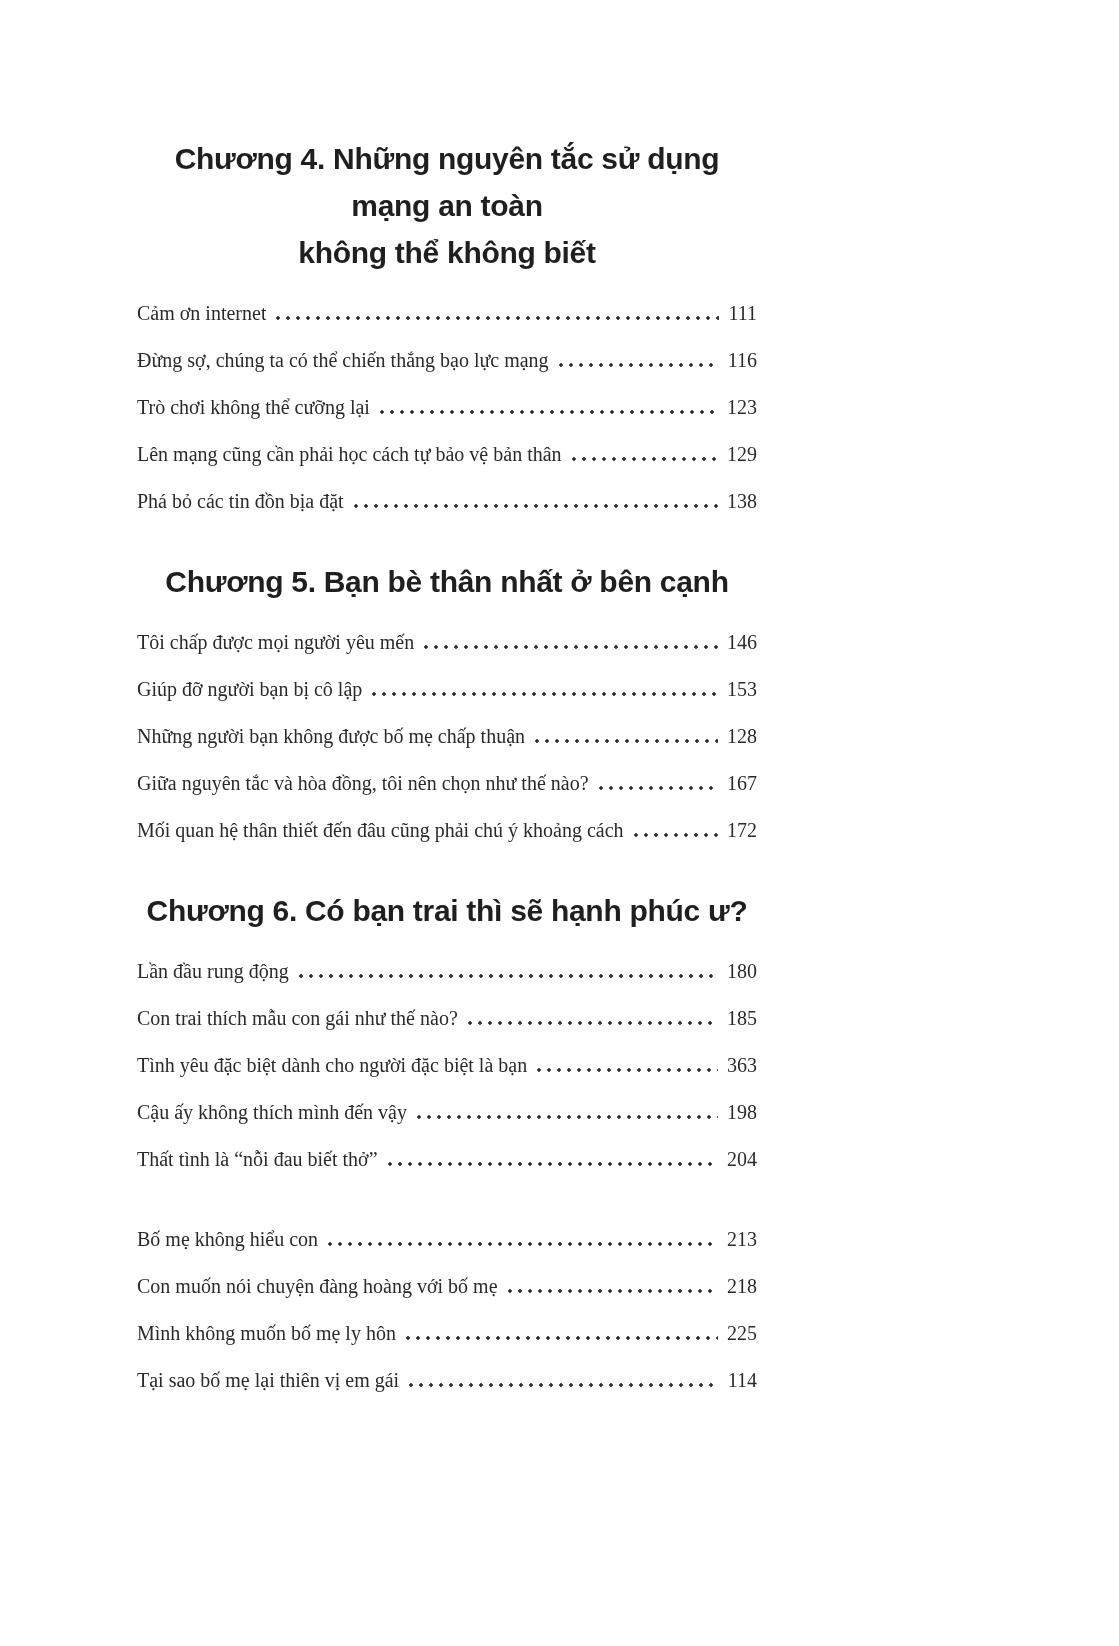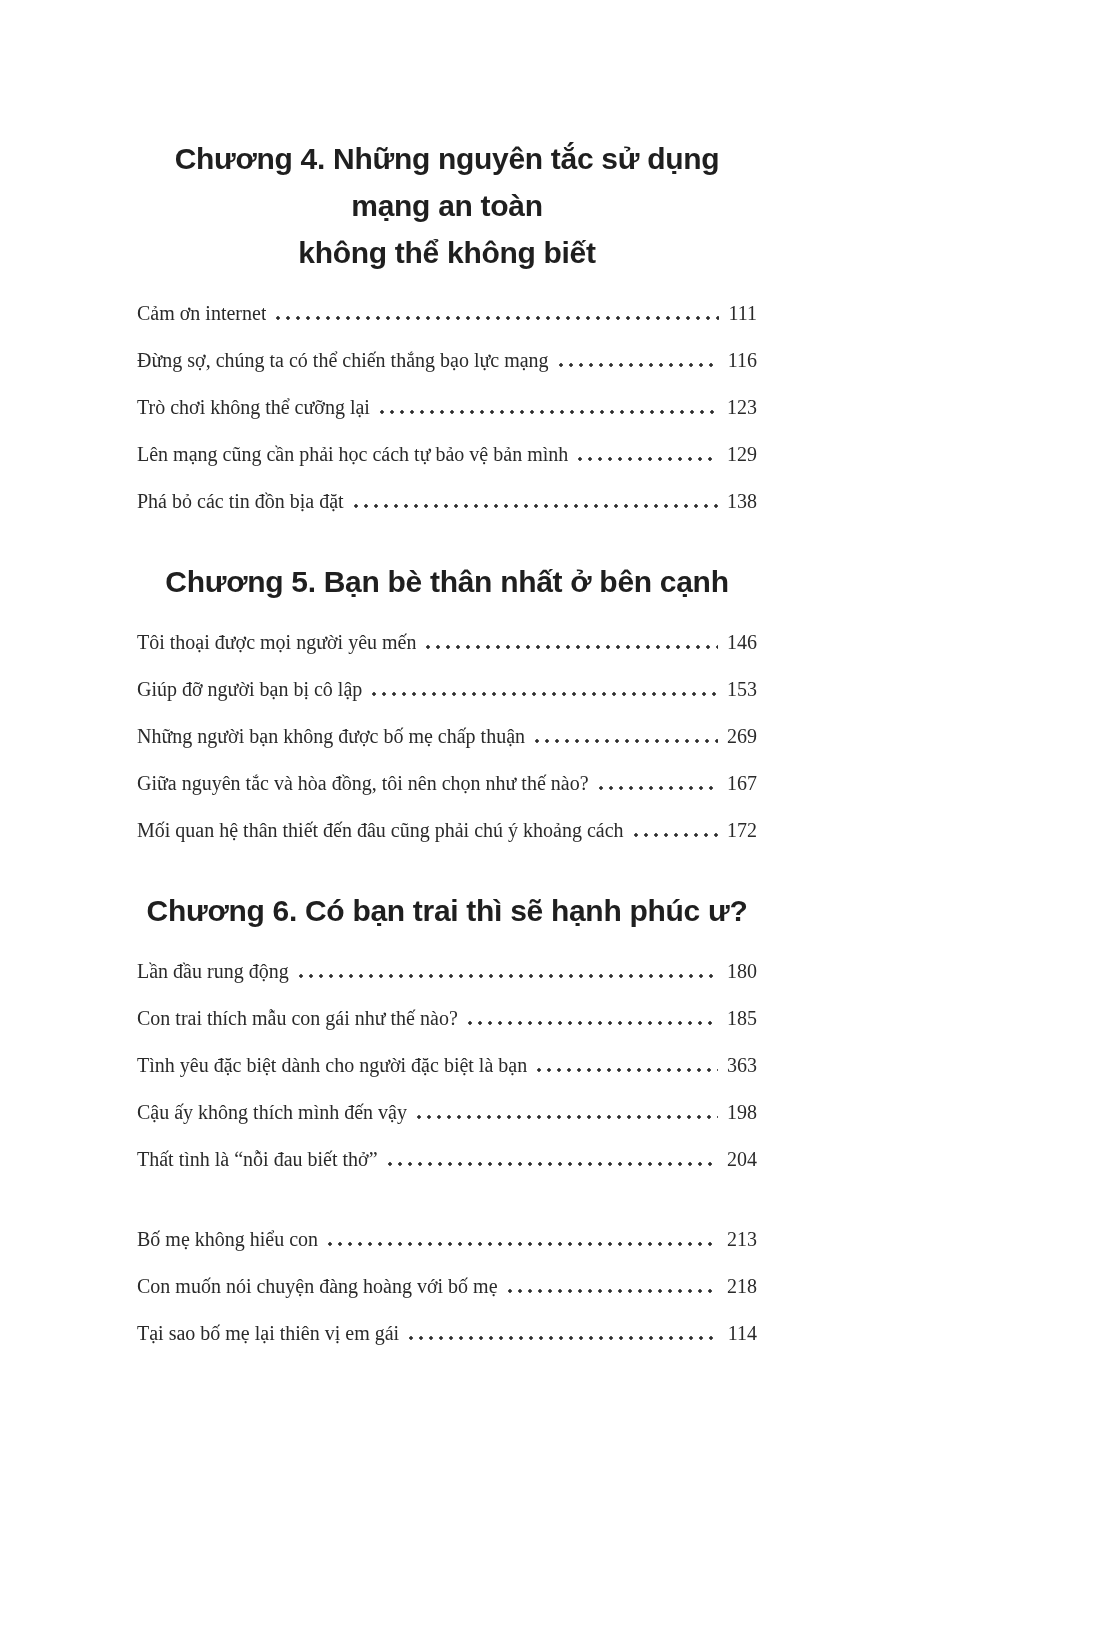--- a/index.html
+++ b/index.html
@@ -68,49 +68,49 @@
       <span class="entry-title">Đừng sợ, chúng ta có thể chiến thắng bạo lực mạng</span>
       <span class="leader"></span>
       <span class="page-num">116</span>
     </div>
     <div class="entry">
       <span class="entry-title">Trò chơi không thể cưỡng lại</span>
       <span class="leader"></span>
       <span class="page-num">123</span>
     </div>
     <div class="entry">
-      <span class="entry-title">Lên mạng cũng cần phải học cách tự bảo vệ bản mình</span>
+      <span class="entry-title">Lên mạng cũng cần phải học cách tự bảo vệ bản thân</span>
       <span class="leader"></span>
       <span class="page-num">129</span>
     </div>
     <div class="entry">
       <span class="entry-title">Phá bỏ các tin đồn bịa đặt</span>
       <span class="leader"></span>
       <span class="page-num">138</span>
     </div>
   </div>
 
   <div class="section">
     <h2 class="chapter-title">
       <span class="line">Chương 5. Bạn bè thân nhất ở bên cạnh</span>
     </h2>
     <div class="entry">
-      <span class="entry-title">Tôi thoại được mọi người yêu mến</span>
+      <span class="entry-title">Tôi chấp được mọi người yêu mến</span>
       <span class="leader"></span>
       <span class="page-num">146</span>
     </div>
     <div class="entry">
       <span class="entry-title">Giúp đỡ người bạn bị cô lập</span>
       <span class="leader"></span>
       <span class="page-num">153</span>
     </div>
     <div class="entry">
       <span class="entry-title">Những người bạn không được bố mẹ chấp thuận</span>
       <span class="leader"></span>
-      <span class="page-num">269</span>
+      <span class="page-num">128</span>
     </div>
     <div class="entry">
       <span class="entry-title">Giữa nguyên tắc và hòa đồng, tôi nên chọn như thế nào?</span>
       <span class="leader"></span>
       <span class="page-num">167</span>
     </div>
     <div class="entry">
       <span class="entry-title">Mối quan hệ thân thiết đến đâu cũng phải chú ý khoảng cách</span>
       <span class="leader"></span>
       <span class="page-num">172</span>
@@ -153,19 +153,24 @@
       <span class="entry-title">Bố mẹ không hiểu con</span>
       <span class="leader"></span>
       <span class="page-num">213</span>
     </div>
     <div class="entry">
       <span class="entry-title">Con muốn nói chuyện đàng hoàng với bố mẹ</span>
       <span class="leader"></span>
       <span class="page-num">218</span>
     </div>
     <div class="entry">
+      <span class="entry-title">Mình không muốn bố mẹ ly hôn</span>
+      <span class="leader"></span>
+      <span class="page-num">225</span>
+    </div>
+    <div class="entry">
       <span class="entry-title">Tại sao bố mẹ lại thiên vị em gái</span>
       <span class="leader"></span>
       <span class="page-num">114</span>
     </div>
   </div>
 
 </div>
 
 </body></html>

